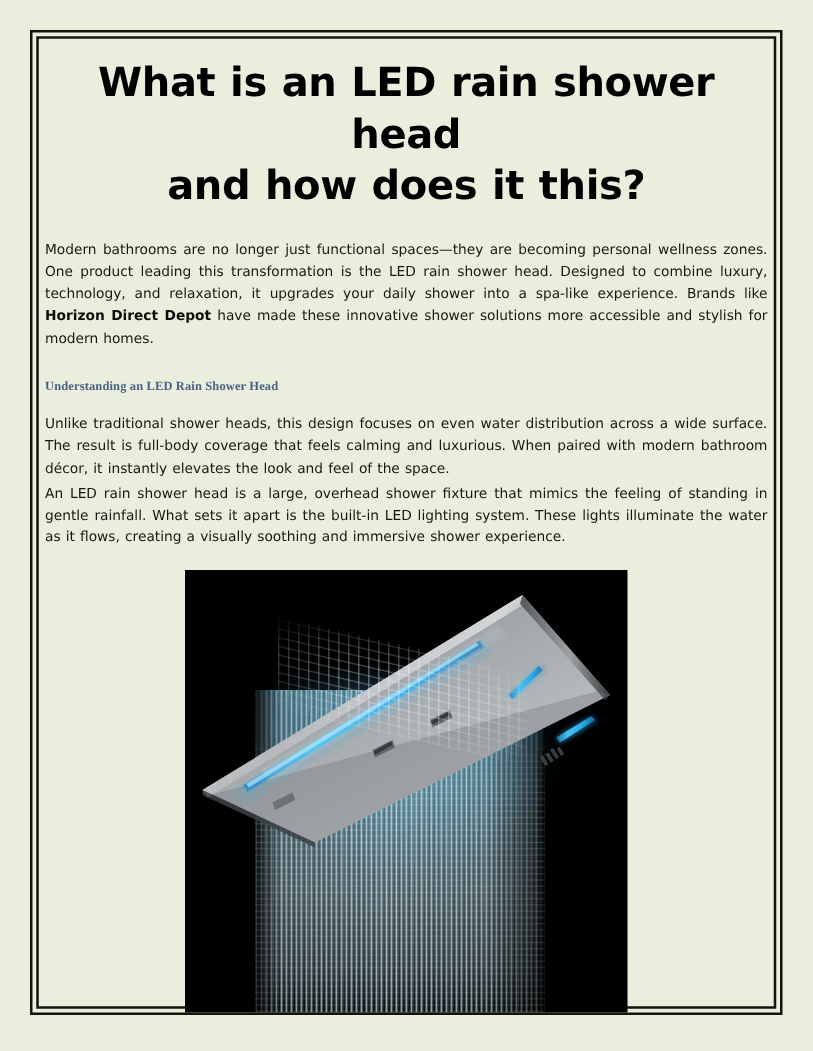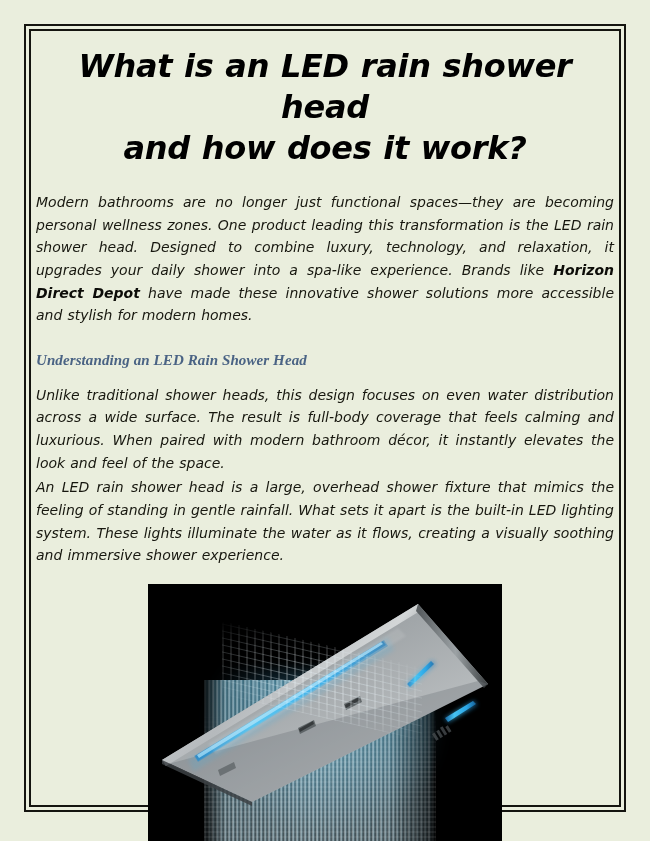--- a/index.html
+++ b/index.html
@@ -42,62 +42,61 @@
     box-sizing: border-box;
   }
 
   .content {
     position: absolute;
     left: 36px;
     top: 36px;
     width: 578px;
     height: 764px;
     box-sizing: border-box;
-    font-style: italic;
   }
 
   .doc-title {
     margin: 0;
     padding: 10px 12px 0 12px;
     font-family: "DejaVu Sans", sans-serif;
     font-weight: bold;
     font-size: 32px;
     line-height: 1.28;
     letter-spacing: -0.3px;
     color: #000000;
     text-align: center;
     word-spacing: 1px;
   }
 
   .body-text {
     margin: 0;
     padding: 0;
     font-family: "DejaVu Sans", sans-serif;
-    font-size: 14px;
+    font-size: 11px;
     line-height: 1.62;
     color: #17170f;
     text-align: justify;
     word-spacing: 0.6px;
   }
 
   .para-intro {
     margin-top: 22px;
   }
   .para-2 {
     margin-top: 2px;
   }
   .para-3 {
     margin-top: 14px;
   }
 
   .section-heading {
     margin: 24px 0 3px 0;
     font-family: "Liberation Serif", "DejaVu Serif", serif;
     font-weight: bold;
-    font-size: 15px;
+    font-size: 10px;
     line-height: 1.25;
     color: #4a6384;
     letter-spacing: 0.1px;
   }
 
   strong.inline-bold {
     font-weight: bold;
     color: #0c0c08;
   }
 
@@ -223,21 +222,21 @@
 <div id="page">
 
   <div class="frame-outer"></div>
   <div class="frame-inner"></div>
 
   <div class="content">
 
     <h1 class="doc-title">
       <span>What is an LED rain shower head</span>
       <br>
-      <span>and how does it work?</span>
+      <span>and how does it this?</span>
     </h1>
 
     <p class="body-text para-intro"><span>Modern bathrooms are no longer just functional spaces—they are becoming personal wellness zones. One product leading this transformation is the LED rain shower head. Designed to combine luxury, technology, and relaxation, it upgrades your daily shower into a spa-like experience. Brands like </span><strong class="inline-bold">Horizon Direct Depot</strong><span> have made these innovative shower solutions more accessible and stylish for modern homes.</span></p>
 
     <h2 class="section-heading">Understanding an LED Rain Shower Head</h2>
 
     <p class="body-text para-3">Unlike traditional shower heads, this design focuses on even water distribution across a wide surface. The result is full-body coverage that feels calming and luxurious. When paired with modern bathroom décor, it instantly elevates the look and feel of the space.</p>
 
     <p class="body-text para-2">An LED rain shower head is a large, overhead shower fixture that mimics the feeling of standing in gentle rainfall. What sets it apart is the built-in LED lighting system. These lights illuminate the water as it flows, creating a visually soothing and immersive shower experience.</p>
 

